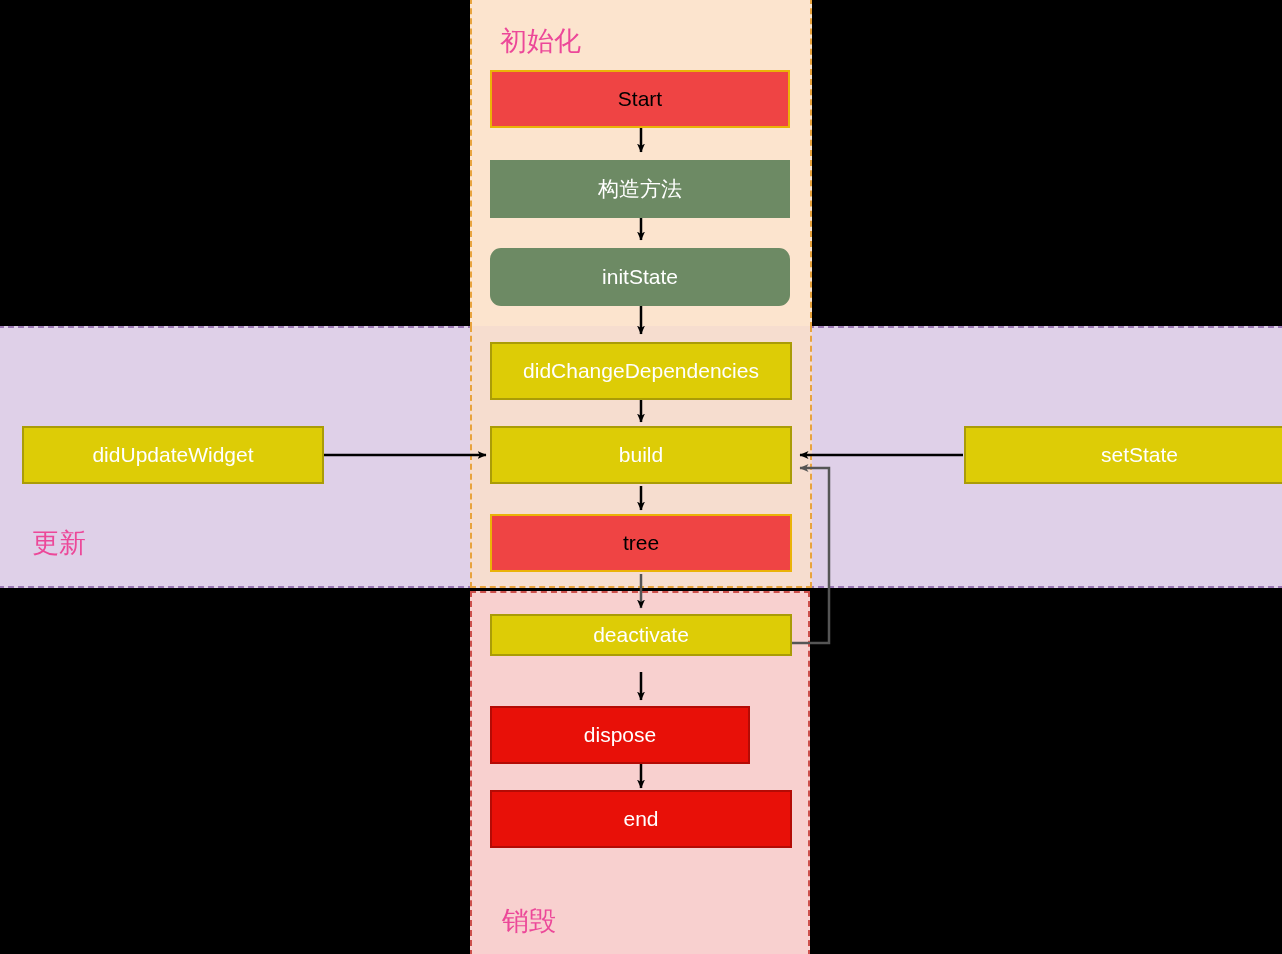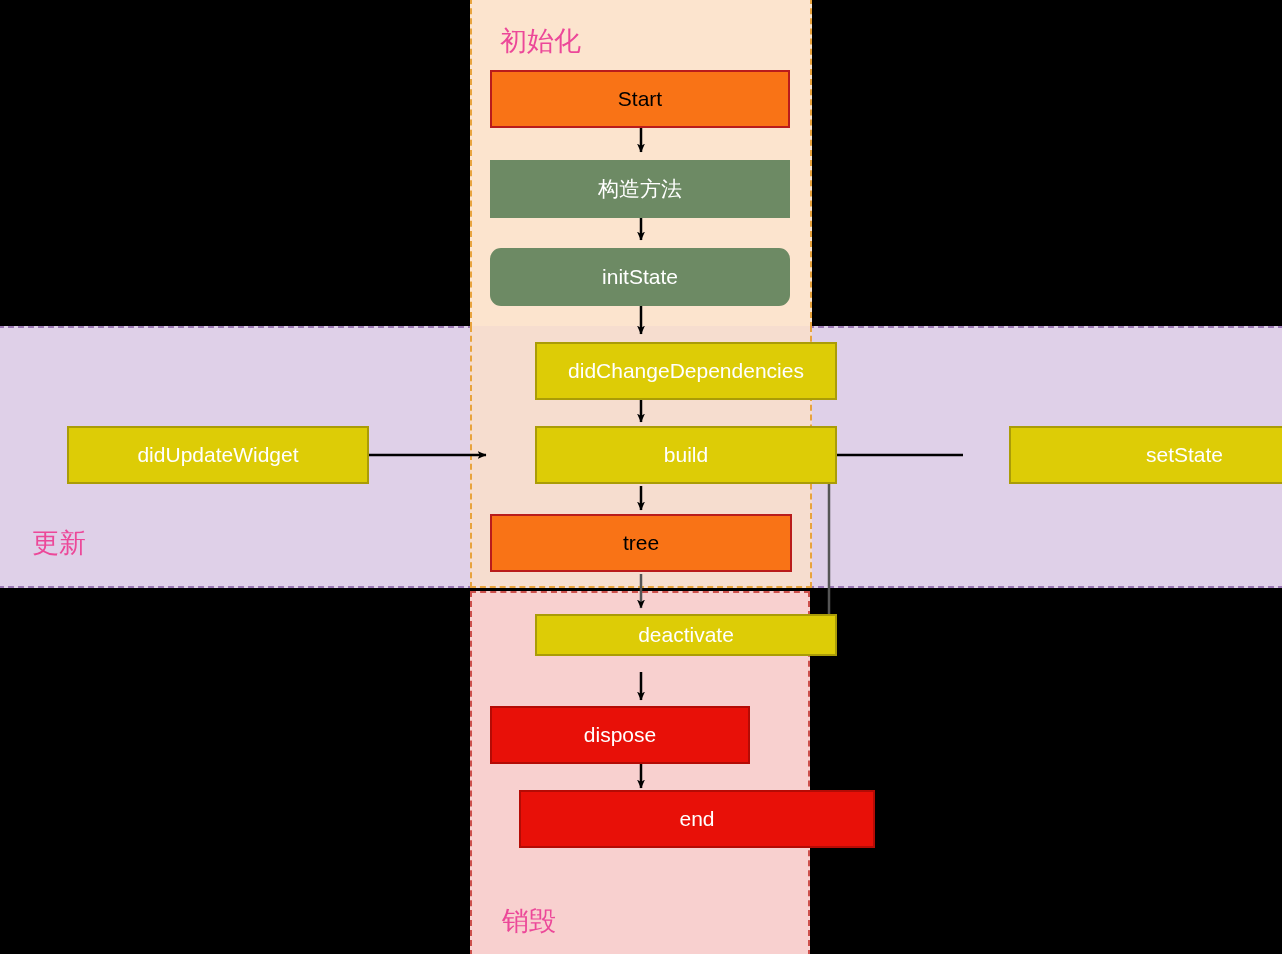--- a/index.html
+++ b/index.html
@@ -62,34 +62,33 @@
     position: absolute;
     box-sizing: border-box;
     display: flex;
     align-items: center;
     justify-content: center;
     font-size: 21px;
     text-align: center;
     white-space: nowrap;
   }
   .node-white {
-    background: #f97316;
-    border: 2px solid #b91c1c;
+    background: #ef4444;
+    border: 2px solid #eab308;
     color: #000000;
   }
   .node-green {
     background: #6d8a64;
     border: 2px solid #6d8a64;
     color: #ffffff;
   }
   .node-yellow {
     background: #ddcc06;
     border: 2px solid #aa9c07;
     color: #ffffff;
-    margin-left: 45px;
   }
   .node-red {
     background: #e81008;
     border: 2px solid #b40b05;
     color: #ffffff;
   }
 
   
   #wires {
     position: absolute;
@@ -161,15 +160,15 @@
   <div class="node node-white" style="left:490px; top:514px; width:302px; height:58px;">tree</div>
 
   <div class="node node-yellow" style="left:22px;  top:426px; width:302px; height:58px;">didUpdateWidget</div>
 
   <div class="node node-yellow" style="left:964px; top:426px; width:351px; height:58px;">setState</div>
 
   <div class="node node-yellow" style="left:490px; top:614px; width:302px; height:42px;">deactivate</div>
 
   <div class="node node-red" style="left:490px; top:706px; width:260px; height:58px;">dispose</div>
 
-  <div class="node node-red" style="left:490px; top:790px; width:356px; height:58px;margin-left:29px;">end</div>
+  <div class="node node-red" style="left:490px; top:790px; width:302px; height:58px;">end</div>
 
 </div>
 
 </body></html>

